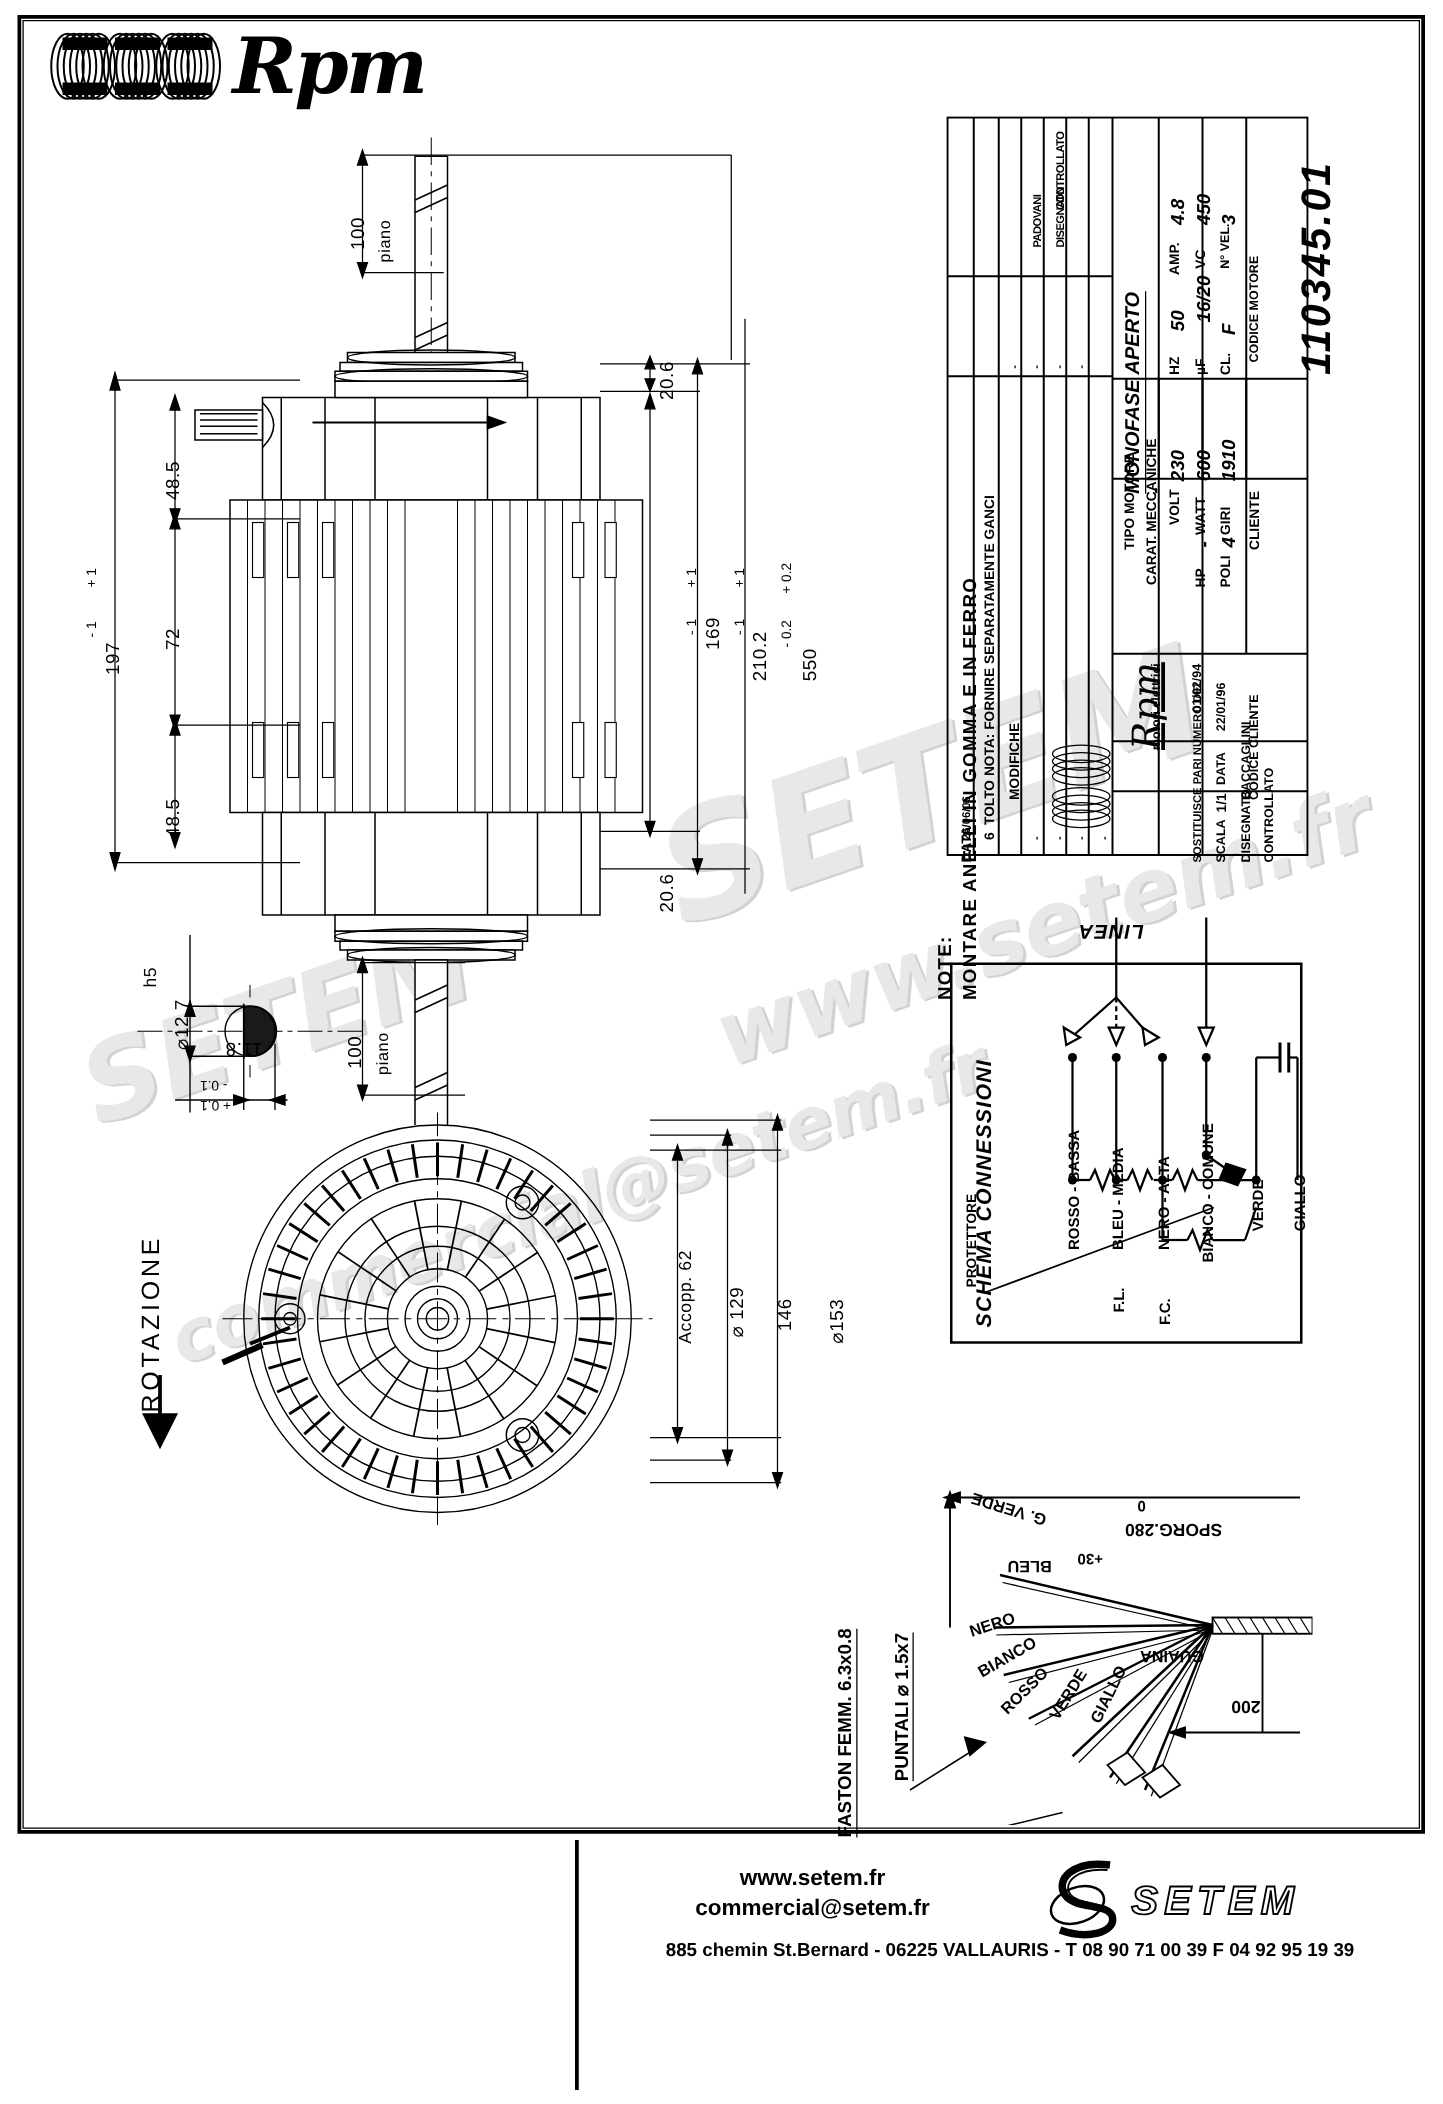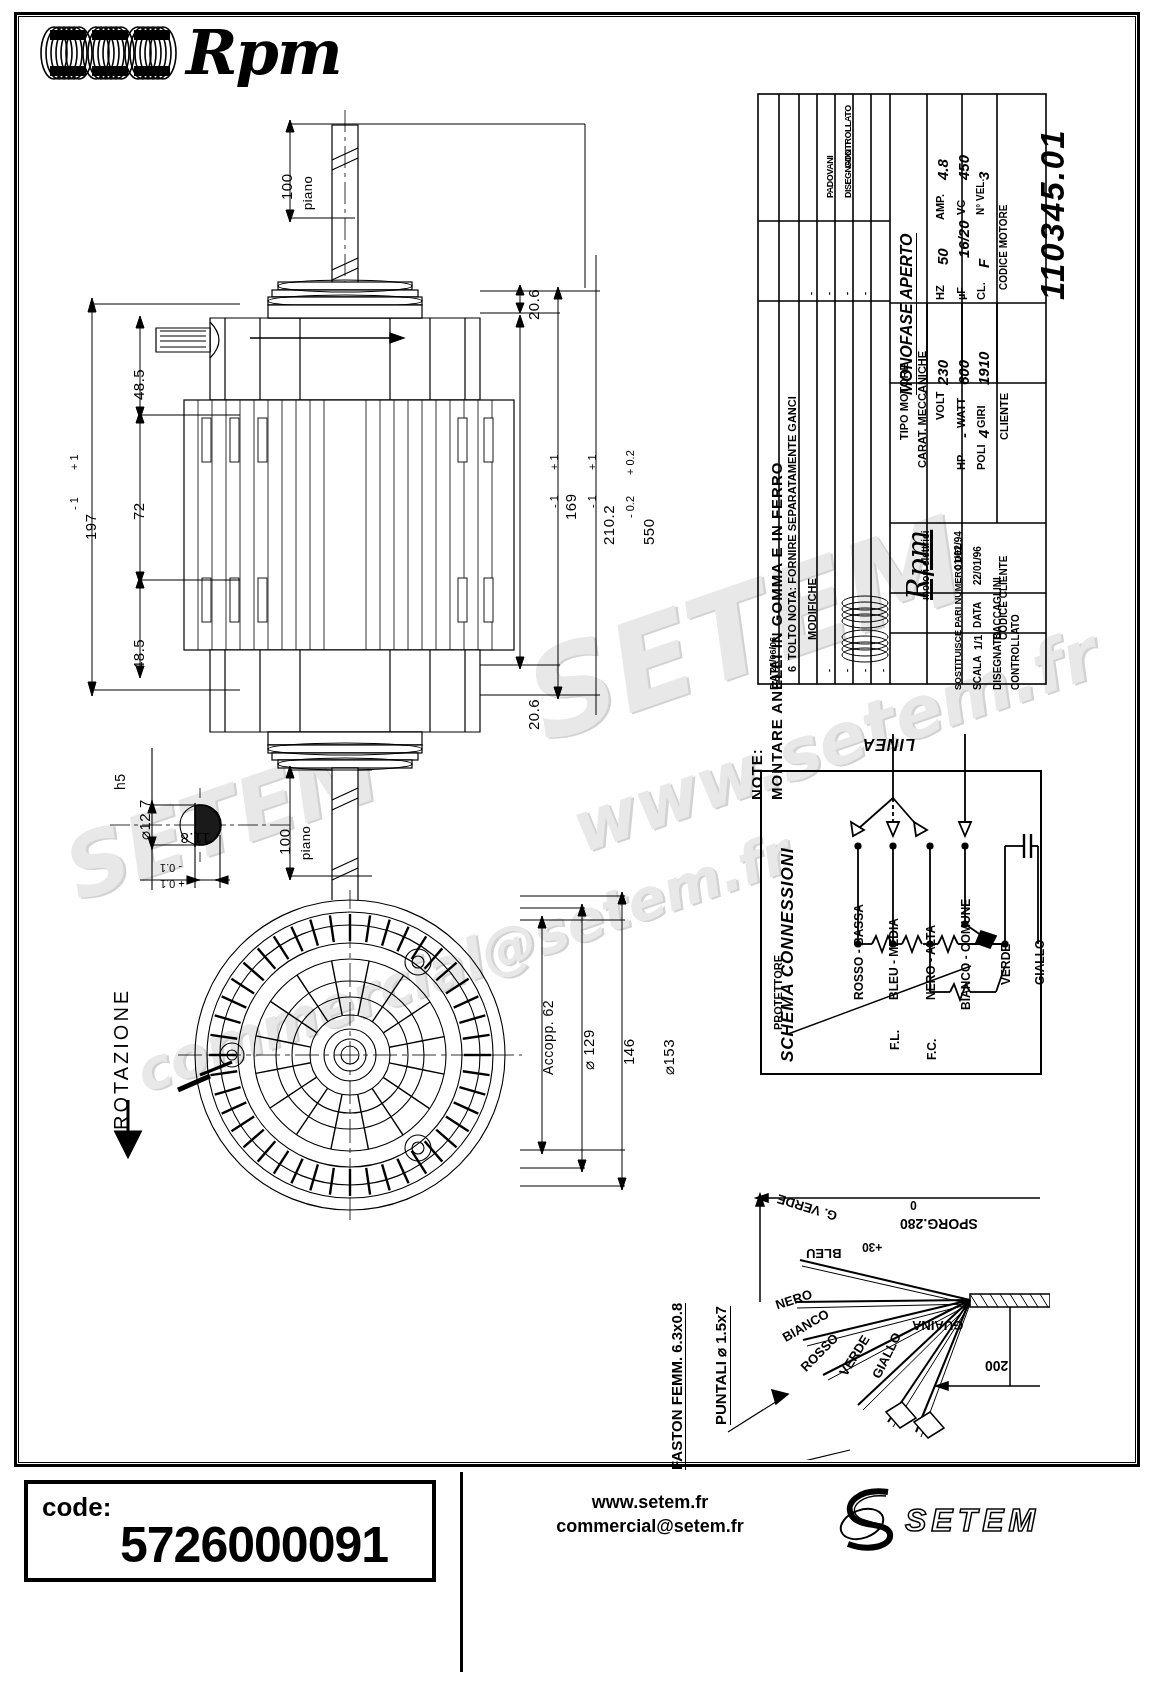--- a/index.html
+++ b/index.html
@@ -696,31 +696,28 @@
   <div class="cable-lbl r180" style="left:806px;top:1246px;">BLEU</div>
   <div class="cable-lbl" style="left:775px;top:1292px;transform:rotate(-18deg);">NERO</div>
   <div class="cable-lbl" style="left:780px;top:1318px;transform:rotate(-30deg);">BIANCO</div>
   <div class="cable-lbl" style="left:796px;top:1345px;transform:rotate(-45deg);">ROSSO</div>
   <div class="cable-lbl" style="left:832px;top:1348px;transform:rotate(-58deg);">VERDE</div>
   <div class="cable-lbl" style="left:862px;top:1348px;transform:rotate(-64deg);">GIALLO</div>
 
   <div class="cable-lbl r90" style="left:668px;top:1470px;font-size:15px;border-bottom:1px solid #000;">FASTON FEMM. 6.3x0.8</div>
   <div class="cable-lbl r90" style="left:712px;top:1425px;font-size:15px;border-bottom:1px solid #000;">PUNTALI ⌀ 1.5x7</div>
 
-  <div class="codebox">
-    <div class="codelbl">code:</div>
-    <div class="codeval">5726000091</div>
-  </div>
   <div class="vsep"></div>
   <div class="f-web">
     <div>www.setem.fr</div>
     <div>commercial@setem.fr</div>
   </div>
   <svg class="setem-logo" width="80" height="72" viewBox="0 0 80 72">
     <g stroke="#000" fill="none" stroke-width="2">
       <path d="M58 8 C28 4 14 20 22 32 C30 44 58 38 60 50 C62 62 40 68 18 60" stroke-width="6"></path>
       <path d="M56 12 C32 10 20 22 26 31 C33 41 58 36 62 50" stroke-width="1.5"></path>
       <ellipse cx="32" cy="40" rx="22" ry="14" transform="rotate(-20 32 40)" stroke-width="2"></ellipse>
     </g>
   </svg>
   <div class="setem-word">SETEM</div>
+  <div class="f-addr">885 chemin St.Bernard  -   06225 VALLAURIS  -  T 08 90 71 00 39   F 04 92 95 19 39</div>
 
 </div>
 
 </body></html>

